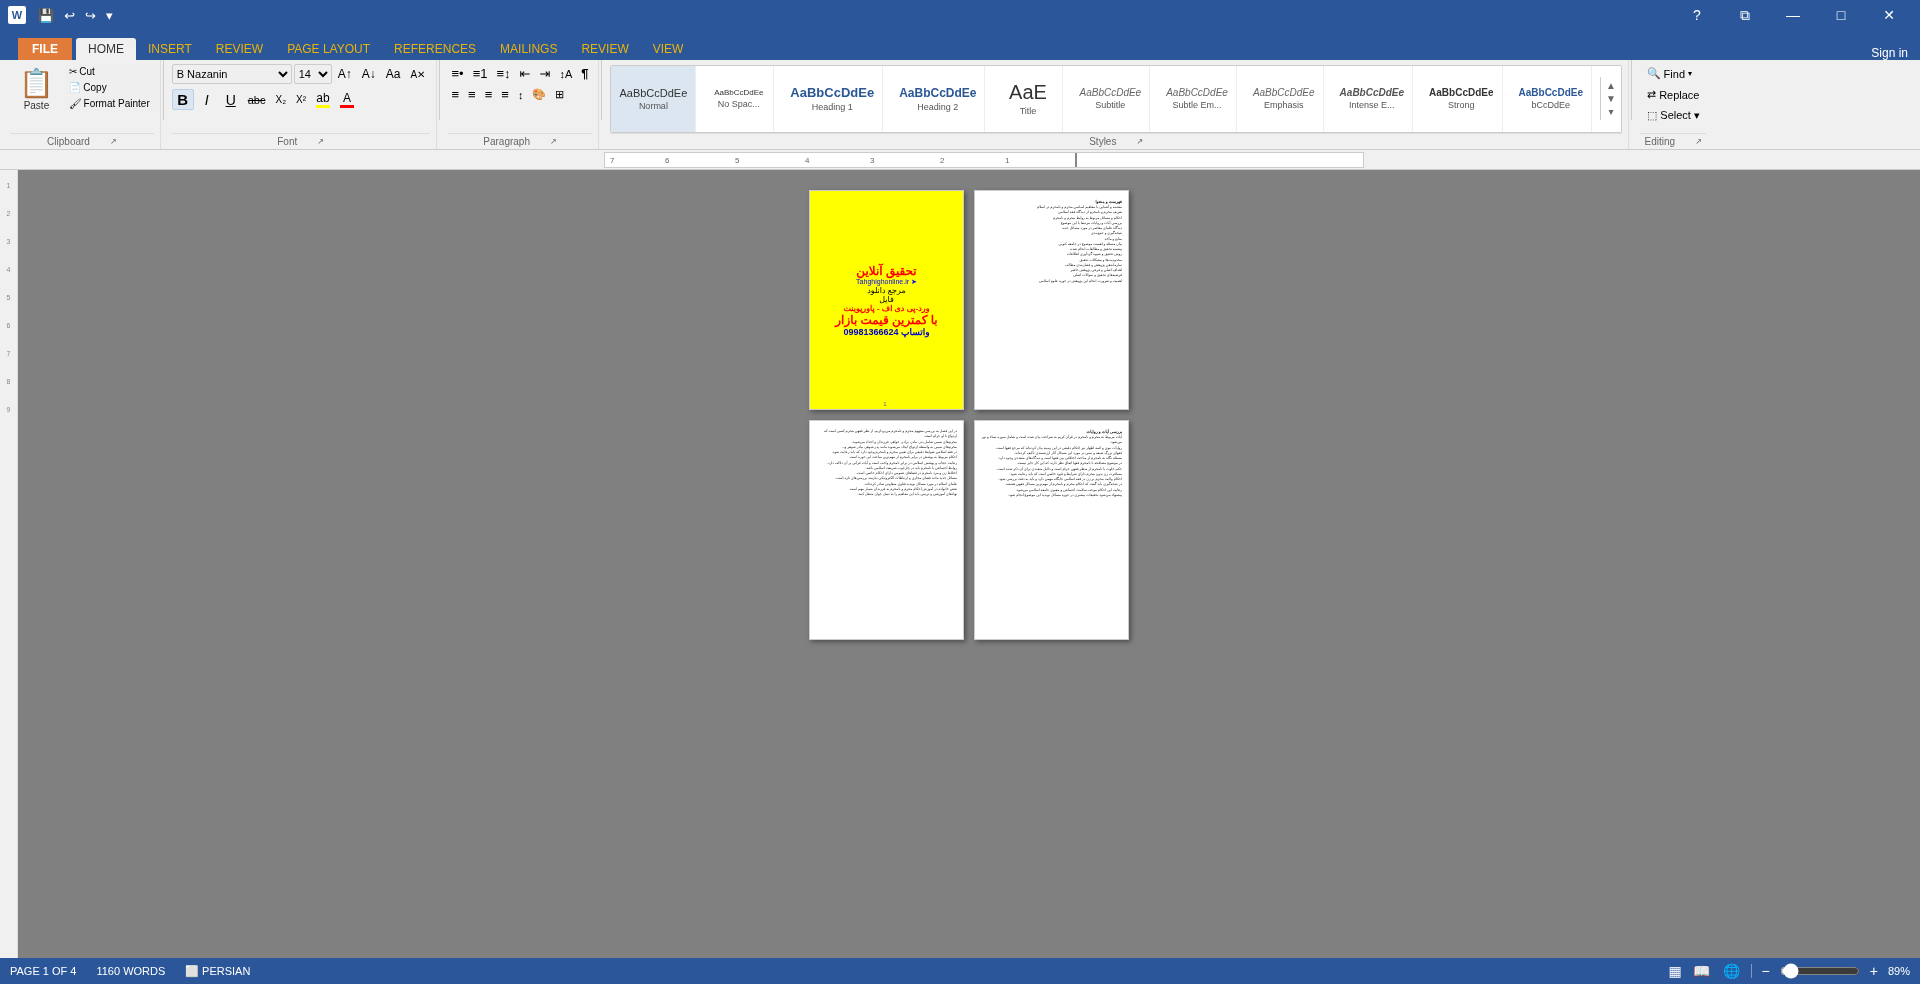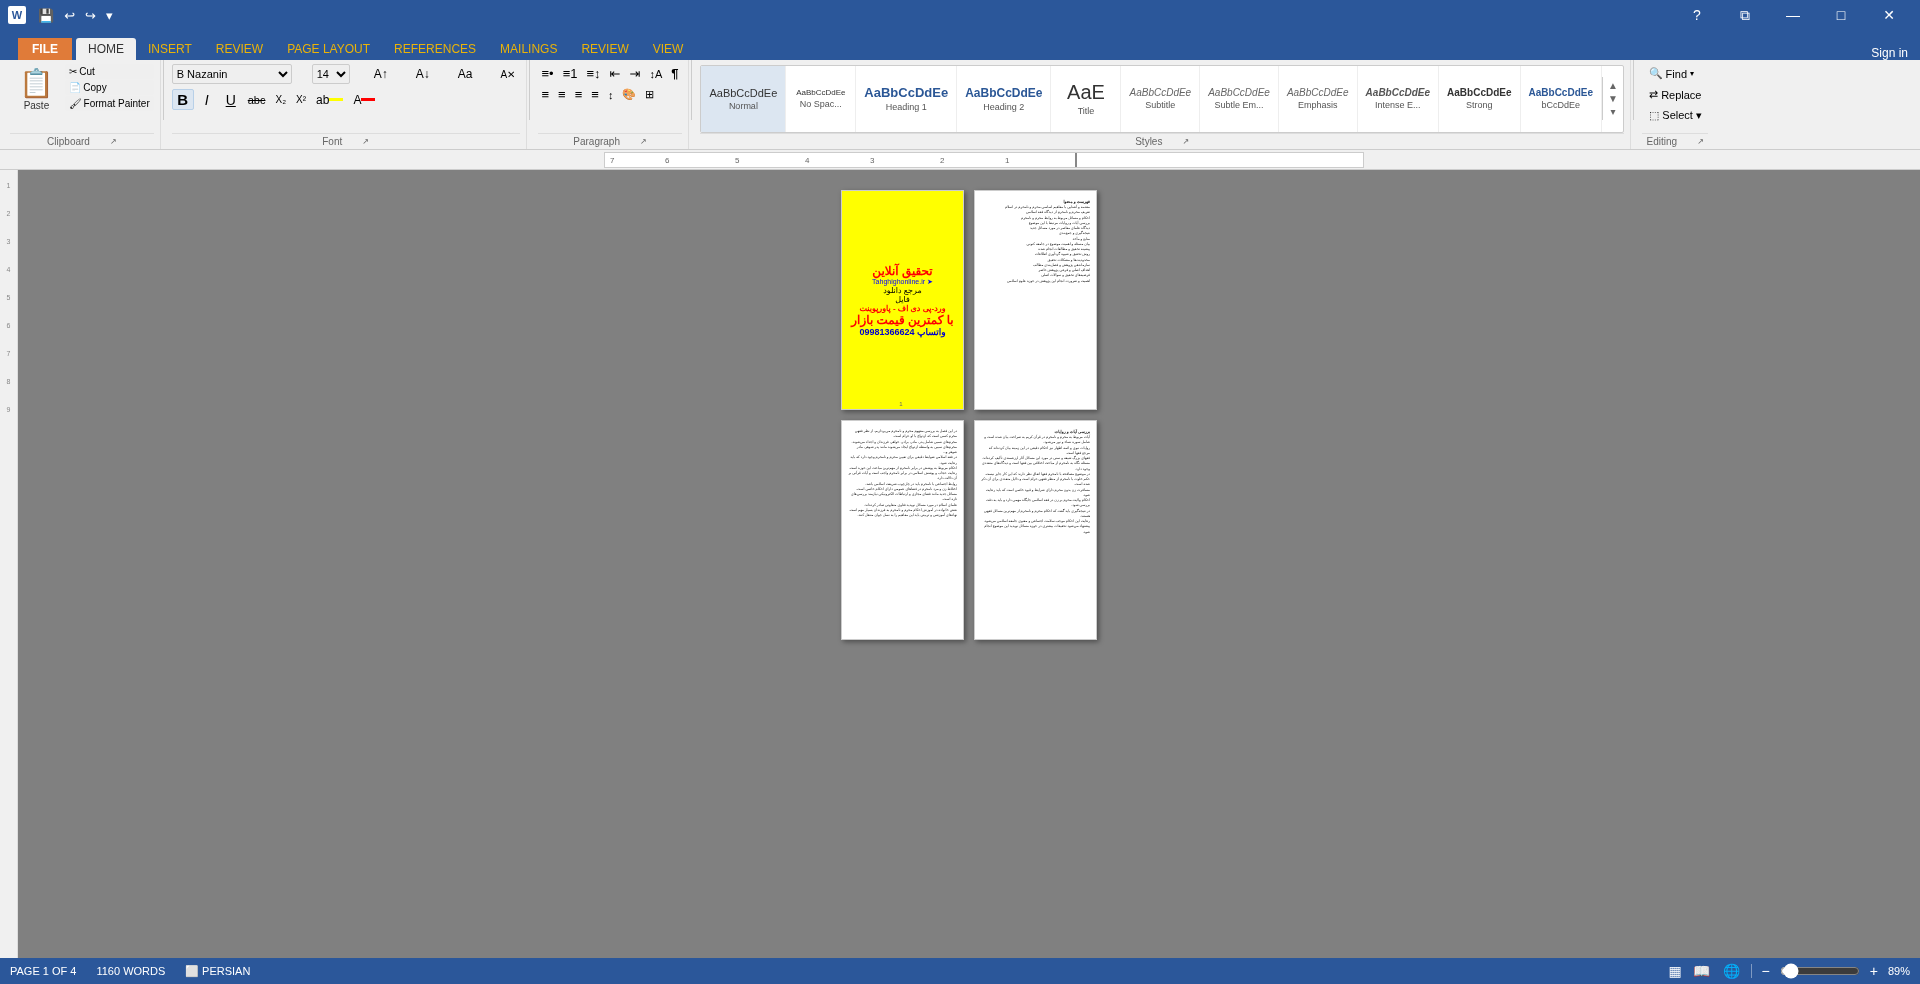--- a/index.html
+++ b/index.html
@@ -79,31 +79,31 @@
     }
 
     
     .paste-btn { flex-direction: column; font-size: 10px; padding: 2px 8px; }
     .paste-icon { font-size: 28px; }
 
     .clipboard-sub { display: flex; flex-direction: column; gap: 1px; }
     .clip-small-btn { display: flex; align-items: center; gap: 2px; cursor: pointer; padding: 1px 3px; border: 1px solid transparent; border-radius: 2px; font-size: 10px; }
 
     
-    .font-row { display: flex; align-items: center; gap: 20px; }
+    .font-row { display: flex; align-items: center; gap: 2px; }
     .font-select { width: 120px; height: 20px; font-size: 11px; border: 1px solid #ccc; border-radius: 2px; }
     .font-size-select { width: 38px; height: 20px; font-size: 11px; border: 1px solid #ccc; border-radius: 2px; }
     .font-btn { background: none; border: 1px solid transparent; border-radius: 2px; cursor: pointer; padding: 1px 3px; font-size: 12px; }
     .font-btn.bold { font-weight: bold; }
     .font-btn.italic { font-style: italic; }
     .font-btn.underline { text-decoration: underline; }
 
     
     .styles-gallery {
-      display: flex; align-items: center; gap: 0;
+      display: flex; align-items: center; gap: 8px;
       border: 1px solid #ccc; border-radius: 2px; background: white;
       height: 68px; overflow: hidden;
     }
     .style-item {
       display: flex; flex-direction: column; align-items: center; justify-content: center;
       padding: 4px 8px; cursor: pointer; border-right: 1px solid #eee;
       min-width: 70px; height: 68px;
     }
     .style-item.active { background: #dce6f1; }
     .style-preview { font-size: 16px; }
@@ -155,21 +155,21 @@
       padding: 20px;
       display: flex;
       flex-direction: column;
       align-items: center;
     }
 
     .pages-row { display: flex; gap: 10px; margin-bottom: 10px; }
 
     .page {
       background: white;
-      width: 123px;
+      width: 155px;
       height: 220px;
       box-shadow: 2px 2px 5px rgba(0,0,0,0.4);
       position: relative;
       overflow: hidden;
       border: 1px solid #ccc;
     }
 
     .page-ad {
       background: #ffff00;
       width: 100%; height: 100%;
@@ -204,21 +204,21 @@
     .zoom-text { font-size: 11px; }
 
     
     .document-area::-webkit-scrollbar { width: 12px; }
     .document-area::-webkit-scrollbar-track { background: #c0c0c0; }
     .document-area::-webkit-scrollbar-thumb { background: #808080; border: 1px solid #999; }
 
     .divider-line { width: 1px; height: 60px; background: #ccc; margin: 0 2px; }
 
     .font-format-row2 { display: flex; align-items: center; gap: 2px; margin-top: 2px; }
-    .highlight-btn { position: relative; display: flex; flex-direction: row; align-items: center; }
+    .highlight-btn { position: relative; display: flex; flex-direction: column; align-items: center; }
     .highlight-bar { width: 14px; height: 3px; background: #ffff00; }
     .font-color-bar { width: 14px; height: 3px; background: #ff0000; }
     .para-row { display: flex; gap: 1px; }
 
     .ribbon-expand-btn { background: none; border: none; font-size: 8px; color: #666; cursor: pointer; margin-left: 2px; }
 
     .style-normal { font-size: 11px; color: #333; }
     .style-nospace { font-size: 8px; color: #333; }
     .style-h1 { font-size: 13px; color: #2b5796; font-weight: bold; }
     .style-h2 { font-size: 12px; color: #2b5796; font-weight: bold; }

